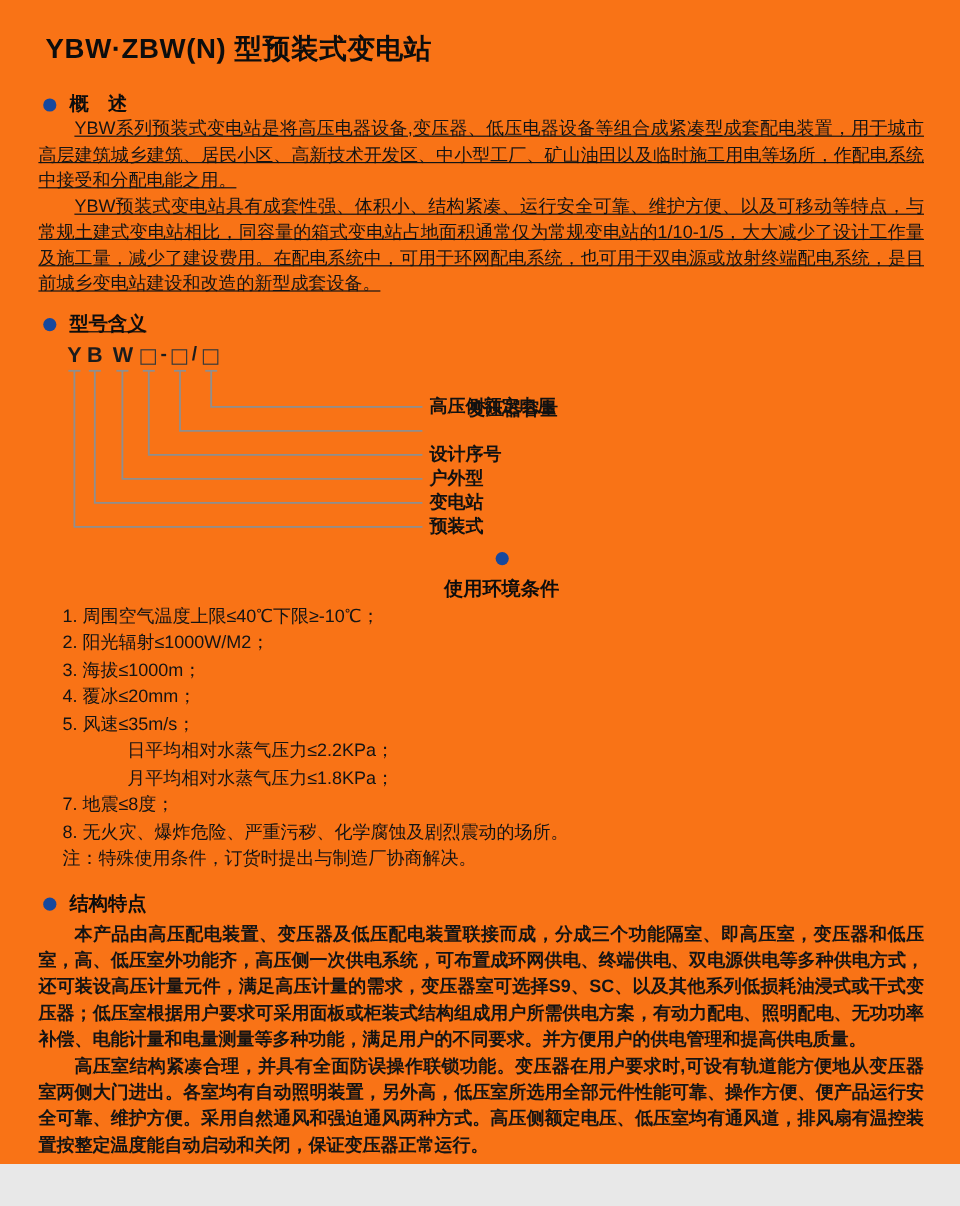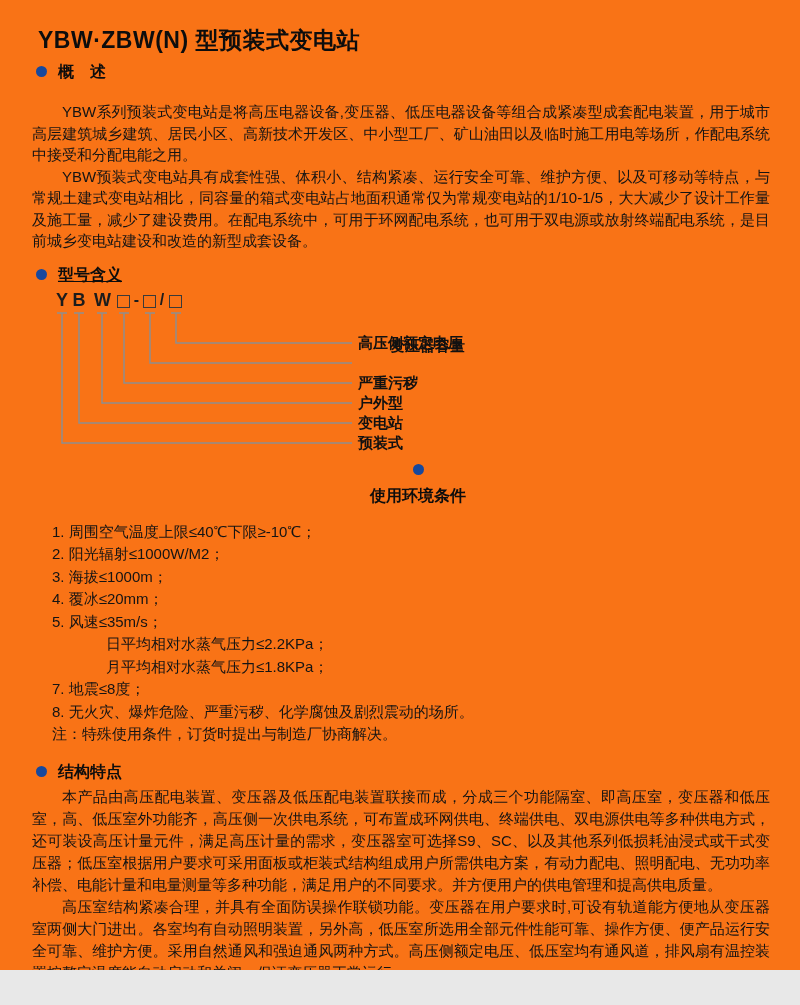--- a/index.html
+++ b/index.html
@@ -21,30 +21,31 @@
   }
   .section-heading {
     display:flex; align-items:center; gap:11px;
     margin-left:36px;
     font-size:16px; line-height:19px; font-weight:bold; color:#0d0d0d;
   }
   .bullet {
     width:11px; height:11px; border-radius:50%;
     background:#17489d; flex:0 0 auto;
   }
-  .sh-overview  { margin-top:8px;align-items:center; }
+  .sh-overview  { margin-top:24px;align-items:center; }
   .sh-model     { margin-top:13px;text-decoration:underline; }
   .sh-env       { margin-top:5px;flex-direction:column; }
   .sh-structure { margin-top:16px; }
 
   .body-text {
-    margin:20px 30px 0 32px;
+    margin:0 30px 0 32px;
     font-size:15px; line-height:21.5px;
     text-align:justify;
     color:#141414;
+    text-decoration:underline;
   }
   .body-text p { text-indent:2em; margin:0; }
 
   
   .model-diagram {
     position:relative;
     margin-top:5px;
     height:170px;
     width:100%;
   }
@@ -66,31 +67,31 @@
   }
   .md-lines { position:absolute; left:0; top:0; }
   .md-label {
     position:absolute; left:358px;
     font-size:15px; line-height:18px; font-weight:bold; color:#111;
     white-space:nowrap;
   }
 
   
   .env-list {
-    margin:16px 30px 0 52px;
+    margin:2px 30px 0 52px;
     font-size:15px; line-height:22.5px;
     color:#141414;
   }
   .env-line { white-space:nowrap; }
   .env-sub  { padding-left:54px; }
 
   .structure-text {
     margin:5px 30px 0 32px;
     font-size:15px; line-height:22px;
-    text-align:justify; color:#141414;
+    text-align:justify; color:#141414;font-weight:bold;
   }
   .structure-text p { text-indent:2em; margin:0; }
 </style>
 </head>
 <body>
 
 <div class="page">
 
   <h1 class="doc-title">YBW·ZBW(N) 型预装式变电站</h1>
 
@@ -133,21 +134,21 @@
     <span class="md-sym" style="left:71px;width:16px;">B</span>
     <span class="md-sym" style="left:93px;width:19px;">W</span>
     <span class="md-box" style="left:117px;"></span>
     <span class="md-sep" style="left:130px;width:13px;">-</span>
     <span class="md-box" style="left:143px;"></span>
     <span class="md-sep" style="left:156px;width:12px;">/</span>
     <span class="md-box" style="left:169px;"></span>
 
     <span class="md-label" style="top:45px;">高压侧额定电压</span>
     <span class="md-label" style="top:48px;margin-left:32px;">变压器容量</span>
-    <span class="md-label" style="top:85px;">严重污秽</span>
+    <span class="md-label" style="top:85px;">设计序号</span>
     <span class="md-label" style="top:105px;text-align:center;">户外型</span>
     <span class="md-label" style="top:125px;">变电站</span>
     <span class="md-label" style="top:145px;">预装式</span>
   </div>
 
   <div class="section-heading sh-env">
     <span class="bullet"></span>
     <span>使用环境条件</span>
   </div>
   <div class="env-list">

